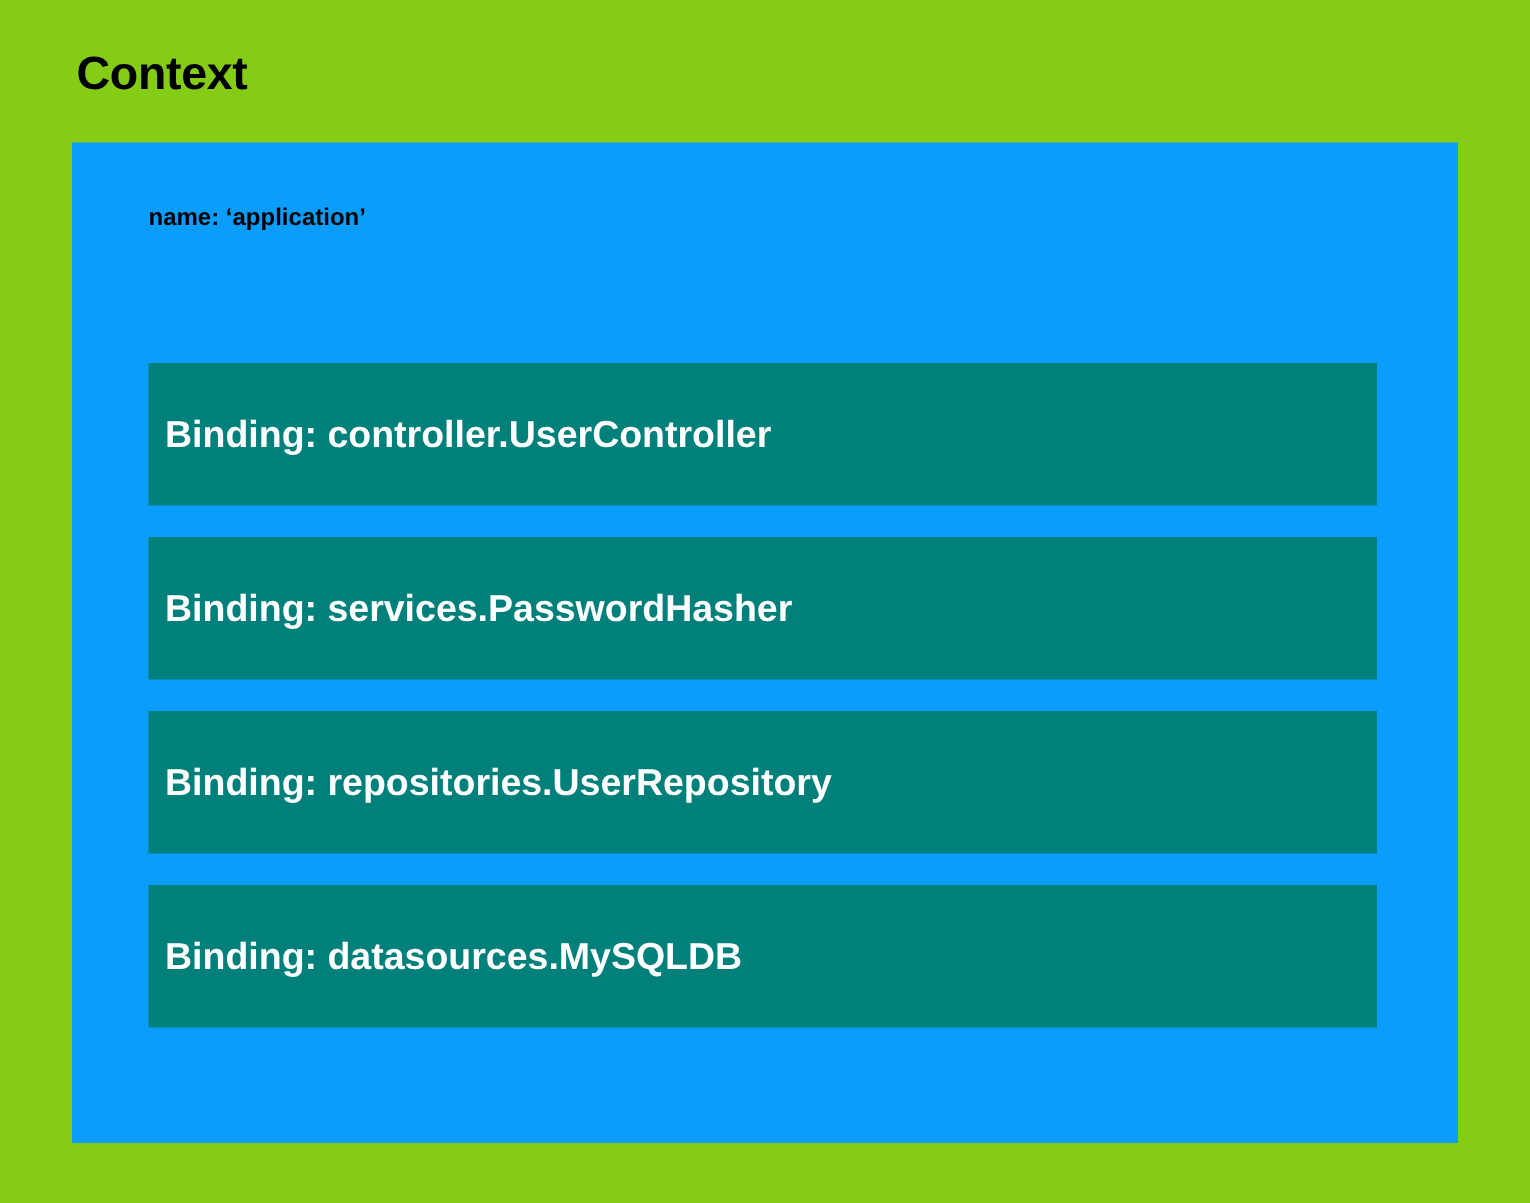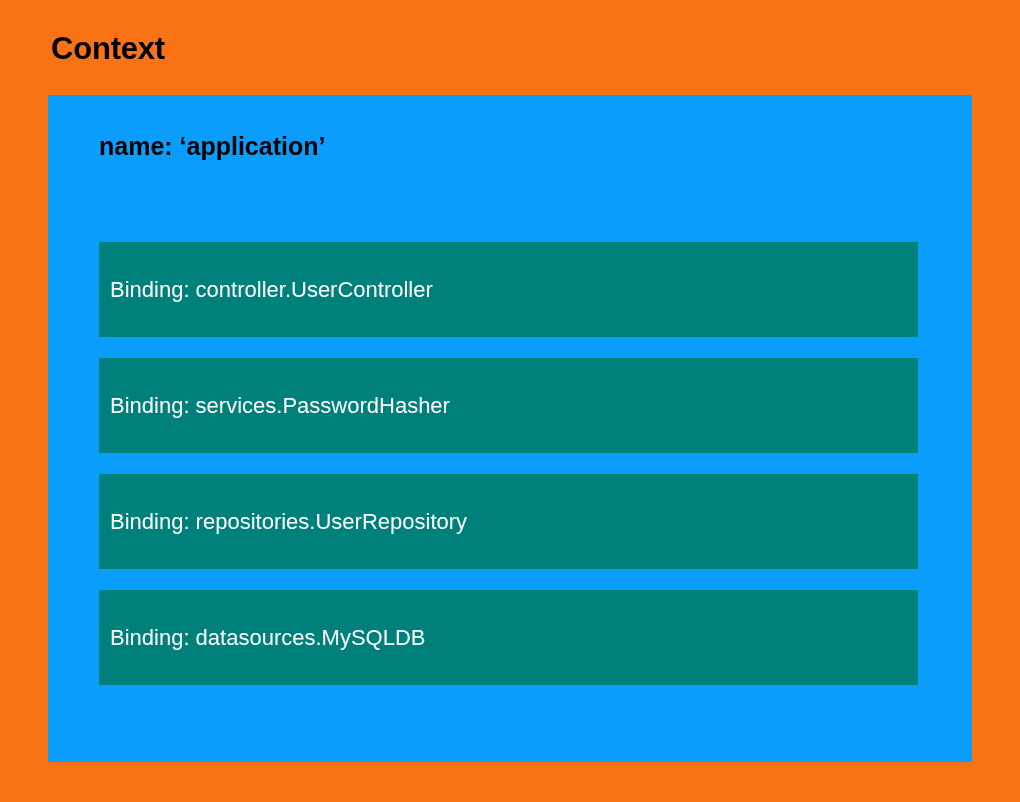--- a/index.html
+++ b/index.html
@@ -13,21 +13,21 @@
     background: #ffffff;
     font-family: "Liberation Sans", sans-serif;
     -webkit-font-smoothing: antialiased;
     overflow: hidden;
   }
 
   .slide {
     position: relative;
     width: 1020px;
     height: 802px;
-    background: #f97316;
+    background: #84cc16;
   }
 
   
   .page-title {
     position: absolute;
     left: 51px;
     top: 32px;
     font-size: 31px;
     font-weight: bold;
     color: #000000;
@@ -48,21 +48,21 @@
   }
 
   
   .context-header {
     position: absolute;
     left: 51px;
     top: 36px;
     width: 800px;
   }
   .context-header .hline {
-    font-size: 25px;
+    font-size: 16px;
     font-weight: bold;
     color: #000000;
     line-height: 30px;
     white-space: nowrap;
   }
 
   
   .registry-list {
     position: absolute;
     left: 51px;
@@ -79,22 +79,22 @@
     box-sizing: border-box;
   }
   .binding-box:last-child {
     margin-bottom: 0;
   }
 
   .binding-label {
     position: absolute;
     left: 11px;
     top: 34px;
-    font-size: 22px;
-    font-weight: normal;
+    font-size: 25px;
+    font-weight: bold;
     color: #ffffff;
     line-height: 28px;
     white-space: nowrap;
   }
 </style>
 </head>
 <body>
 
 <div class="slide">
 

